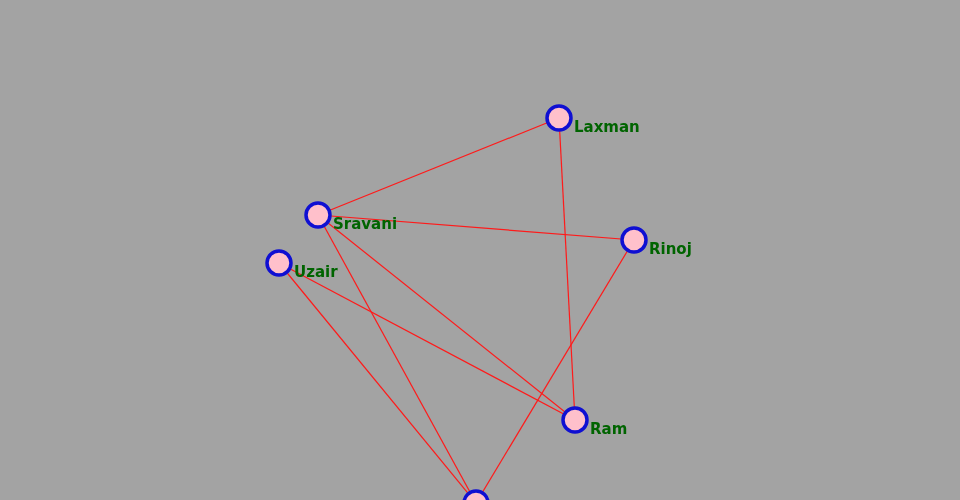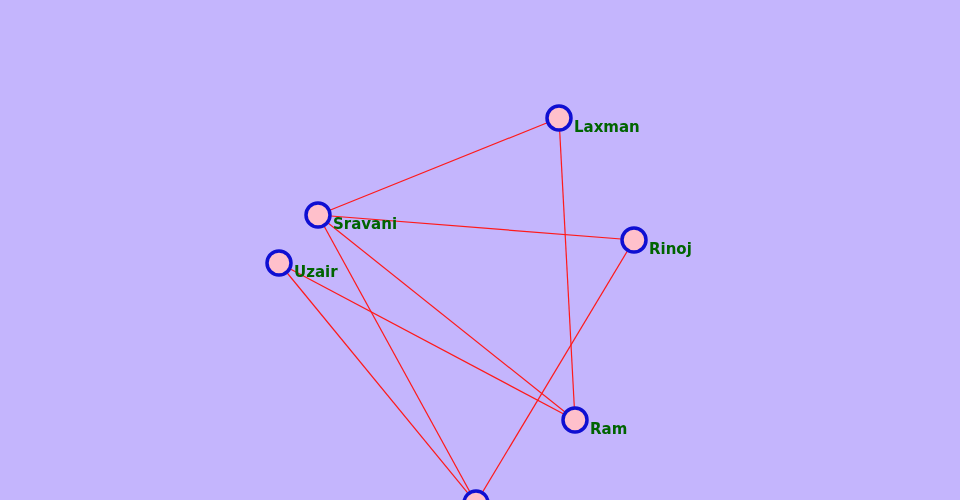--- a/index.html
+++ b/index.html
@@ -8,21 +8,21 @@
     width: 960px;
     height: 500px;
     background: #ffffff;
     overflow: hidden;
     font-family: "DejaVu Sans", "Liberation Sans", sans-serif;
   }
   #graph-wrap {
     position: relative;
     width: 960px;
     height: 500px;
-    background: #c4b5fd;
+    background: #a3a3a3;
     overflow: hidden;
   }
   svg {
     display: block;
     width: 960px;
     height: 500px;
   }
   svg text {
     font-family: "DejaVu Sans", "Liberation Sans", sans-serif;
     font-weight: bold;

